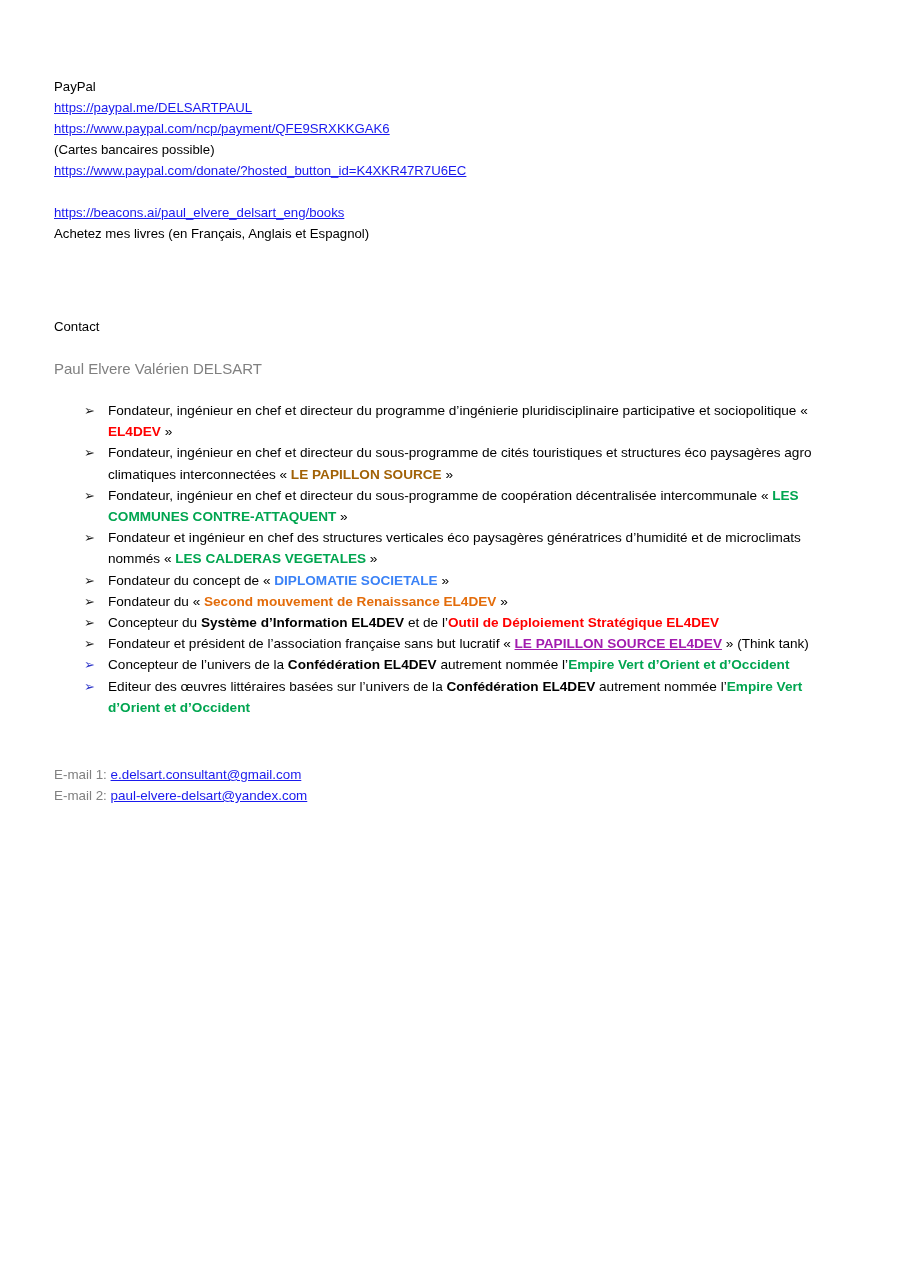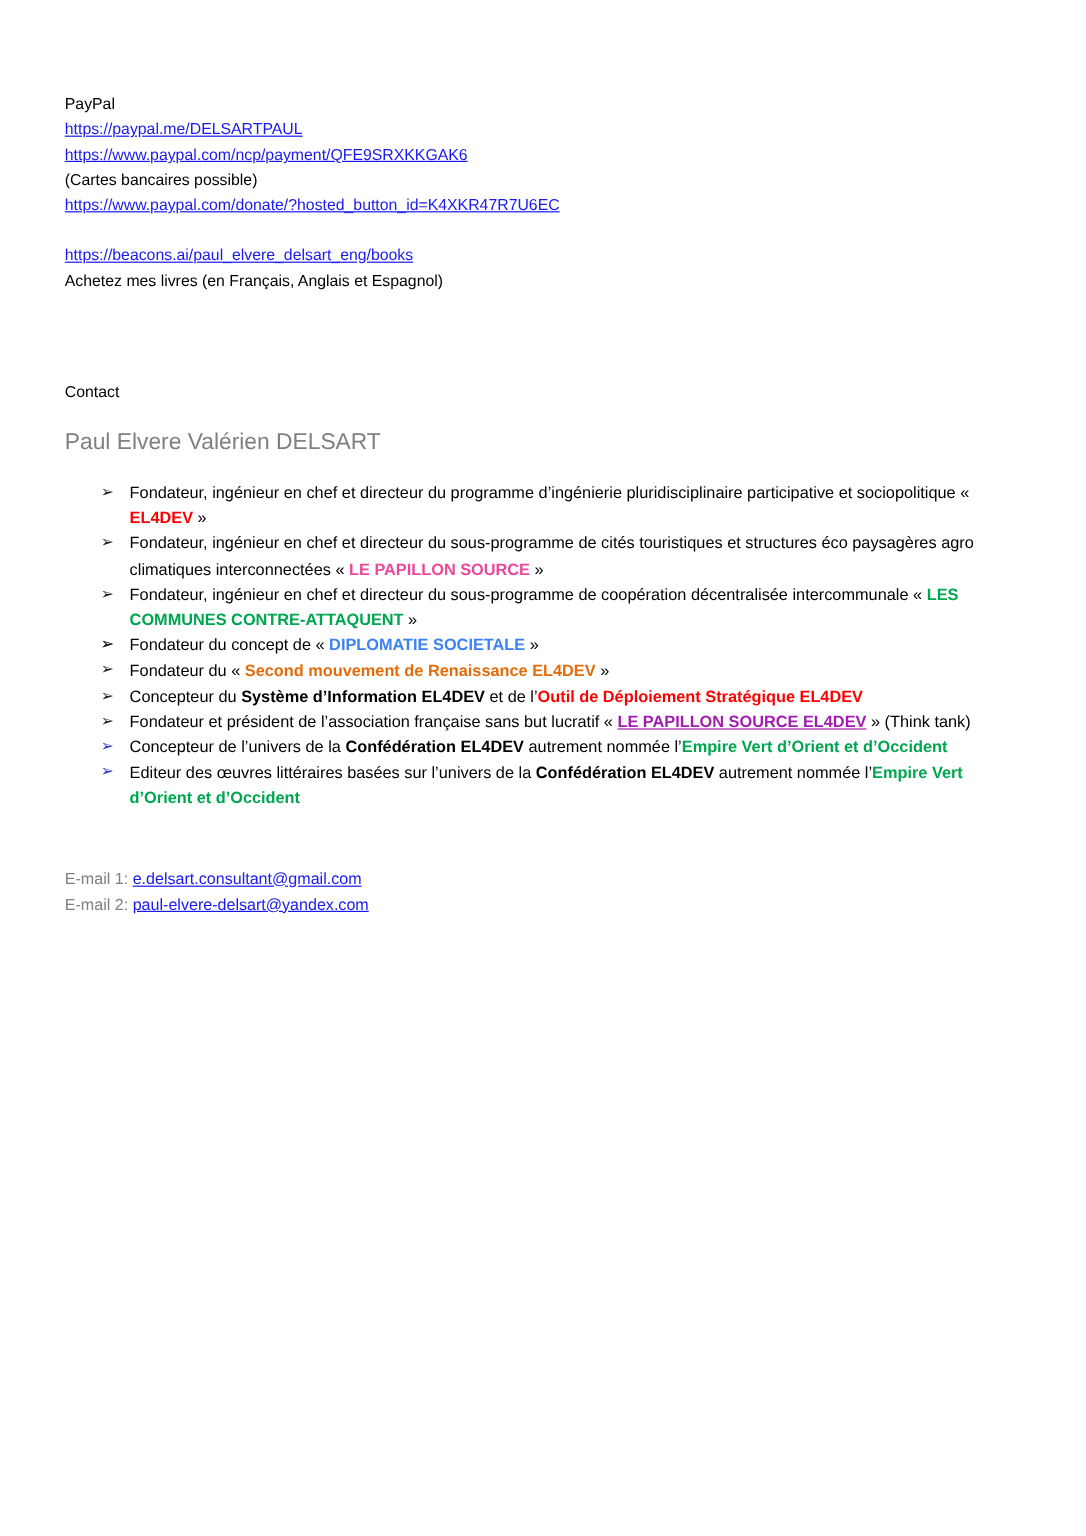--- a/index.html
+++ b/index.html
@@ -48,21 +48,21 @@
 
   
   .contact-heading {
     font-size: 13.2px;
     line-height: 21px;
     color: #000000;
     margin-top: 0;
   }
 
   .author-name {
-    font-size: 19px;
+    font-size: 15px;
     line-height: 21px;
     color: #808080;
   }
 
   
   .bullets {
     margin: 0;
     padding: 0;
     list-style: none;
   }
@@ -89,21 +89,21 @@
   .marker-dark { color: #1b1b1b; }
   .marker-blue { color: #2b33c8; }
 
   
   .em-red {
     color: #ff0000;
     font-weight: bold;
     text-align: center;
   }
   .em-blue {
-    color: #ec4899;
+    color: #a16207;
     font-weight: bold;
   }
   .em-green {
     color: #00a550;
     font-weight: bold;
   }
   .em-purple {
     color: #3b82f6;
     font-weight: bold;
   }
@@ -176,21 +176,21 @@
     <div class="spacer-sm"></div>
     <div class="author-name">Paul Elvere Valérien DELSART</div>
   </div>
 
   <div class="spacer-sm"></div>
 
   <ul class="bullets" id="bullet-list">
       <li class="bullet"><span class="marker marker-dark">➢</span><span><span class="plain">Fondateur, ingénieur en chef et directeur du programme d’ingénierie pluridisciplinaire participative et sociopolitique « </span><span class="em-red">EL4DEV</span><span class="plain"> »</span></span></li>
       <li class="bullet"><span class="marker marker-dark">➢</span><span><span class="plain">Fondateur, ingénieur en chef et directeur du sous-programme de cités touristiques et structures éco paysagères agro climatiques interconnectées « </span><span class="em-blue">LE PAPILLON SOURCE</span><span class="plain"> »</span></span></li>
       <li class="bullet"><span class="marker marker-dark">➢</span><span><span class="plain">Fondateur, ingénieur en chef et directeur du sous-programme de coopération décentralisée intercommunale « </span><span class="em-green">LES COMMUNES CONTRE-ATTAQUENT</span><span class="plain"> »</span></span></li>
-      <li class="bullet"><span class="marker marker-dark">➢</span></li>
+      <li class="bullet"><span class="marker marker-dark">➢</span><span><span class="plain">Fondateur et ingénieur en chef des structures verticales éco paysagères génératrices d’humidité et de microclimats nommés « </span><span class="em-green">LES CALDERAS VEGETALES</span><span class="plain"> »</span></span></li>
       <li class="bullet"><span class="marker marker-dark">➢</span><span><span class="plain">Fondateur du concept de « </span><span class="em-purple">DIPLOMATIE SOCIETALE</span><span class="plain"> »</span></span></li>
       <li class="bullet"><span class="marker marker-dark">➢</span><span><span class="plain">Fondateur du « </span><span class="em-orange">Second mouvement de Renaissance EL4DEV</span><span class="plain"> »</span></span></li>
       <li class="bullet"><span class="marker marker-dark">➢</span><span><span class="plain">Concepteur du </span><span class="em-black-bold">Système d’Information EL4DEV</span><span class="plain"> et de l’</span><span class="em-red">Outil de Déploiement Stratégique EL4DEV</span></span></li>
       <li class="bullet"><span class="marker marker-dark">➢</span><span><span class="plain">Fondateur et président de l’association française sans but lucratif « </span><span class="em-black-bold-underline">LE PAPILLON SOURCE EL4DEV</span><span class="plain"> » (Think tank)</span></span></li>
       <li class="bullet"><span class="marker marker-blue">➢</span><span><span class="plain">Concepteur de l’univers de la </span><span class="em-black-bold">Confédération EL4DEV</span><span class="plain"> autrement nommée l’</span><span class="em-green">Empire Vert d’Orient et d’Occident</span></span></li>
       <li class="bullet"><span class="marker marker-blue">➢</span><span><span class="plain">Editeur des œuvres littéraires basées sur l’univers de la </span><span class="em-black-bold">Confédération EL4DEV</span><span class="plain"> autrement nommée l’</span><span class="em-green">Empire Vert d’Orient et d’Occident</span></span></li>
     </ul>
 
   <div class="spacer-md"></div>
 

